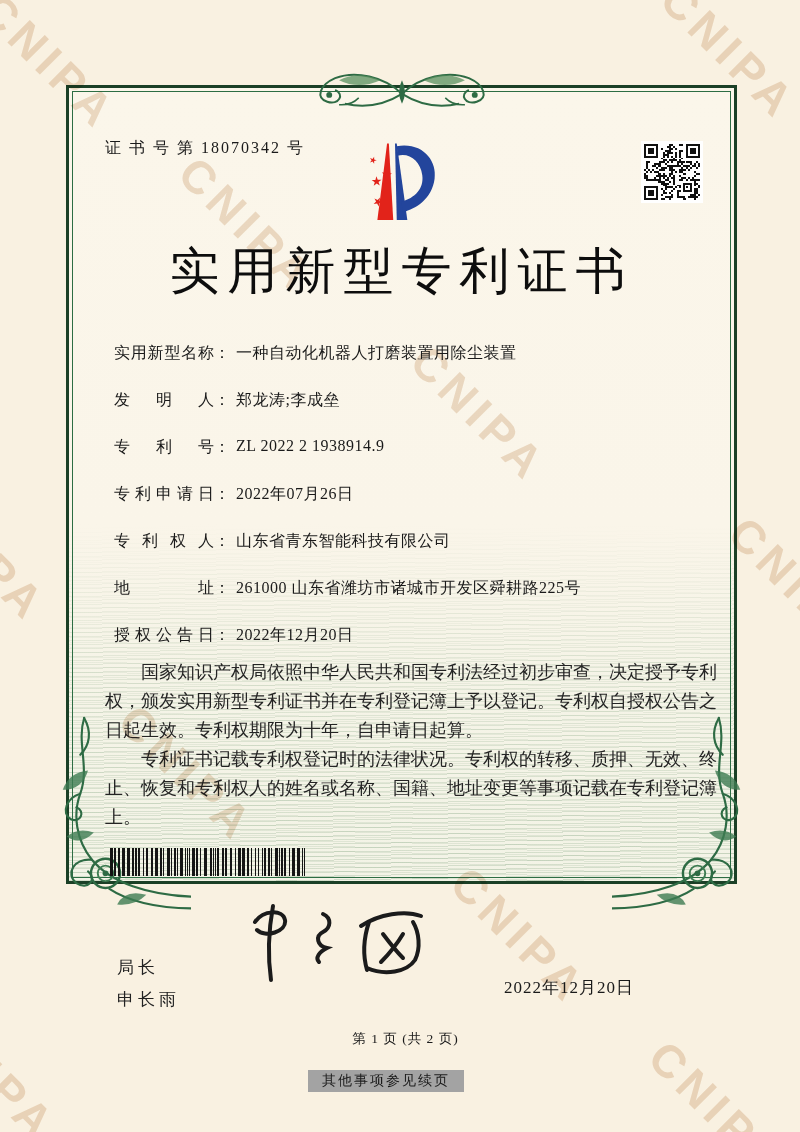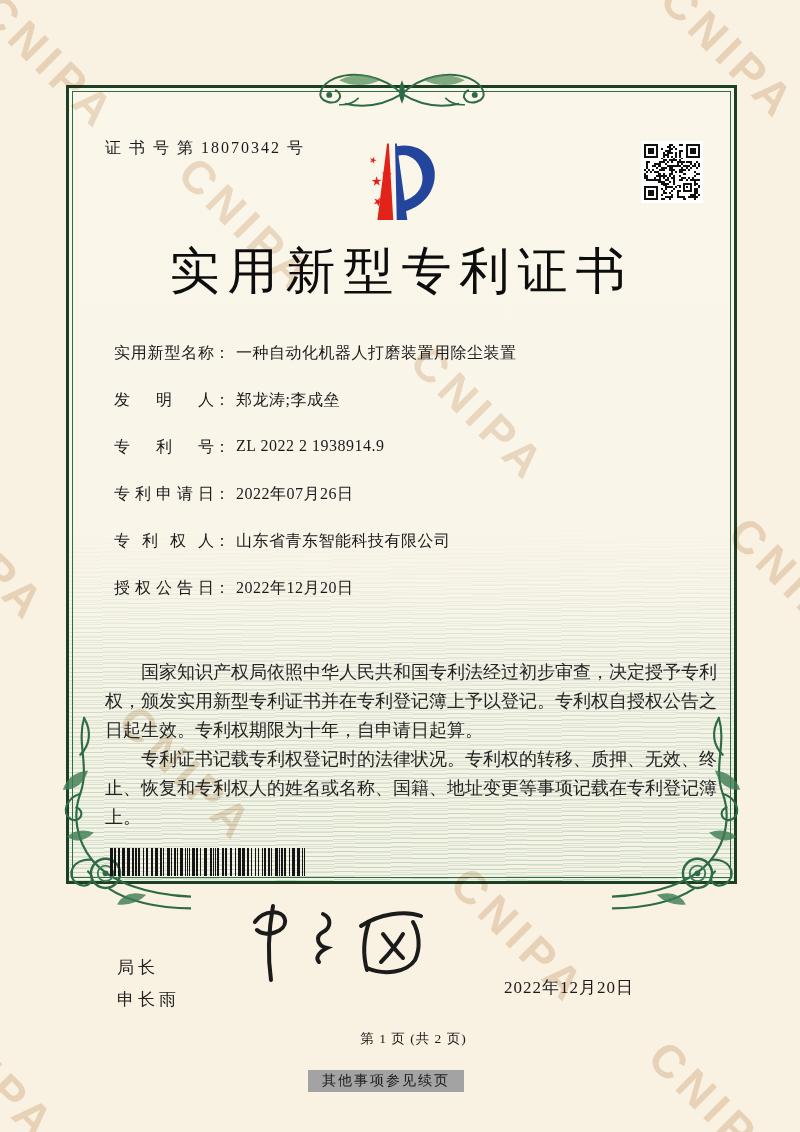--- a/index.html
+++ b/index.html
@@ -106,21 +106,21 @@
   }
   .sig-title { top:832px; }
   .sig-name  { top:864px; }
   .signature { position:absolute; left:166px; top:808px; width:200px; height:90px; }
 
   .issue-date {
     position:absolute; left:380px; top:888px; width:240px;
     text-align:center; font-size:17px; letter-spacing:1px;
   }
   .page-no {
-    position:absolute; left:12px; top:942px; width:100%;
+    position:absolute; left:4px; top:942px; width:100%;
     text-align:center; font-size:13.5px; letter-spacing:1px;
   }
 
   .continuation-note {
     position:absolute; left:308px; top:1070px;
     background:#a3a3a3;
     padding:2px 14px;
     font-size:14px; letter-spacing:2px;
     z-index:4;
   }
@@ -489,20 +489,23 @@
     <div class="field-row">
       <span class="f-label">专利号</span><span class="f-colon">：</span><span class="f-value">ZL 2022 2 1938914.9</span>
     </div>
     <div class="field-row">
       <span class="f-label">专利申请日</span><span class="f-colon">：</span><span class="f-value">2022年07月26日</span>
     </div>
     <div class="field-row">
       <span class="f-label">专利权人</span><span class="f-colon">：</span><span class="f-value">山东省青东智能科技有限公司</span>
     </div>
     <div class="field-row">
+      <span class="f-label">地址</span><span class="f-colon">：</span><span class="f-value">261000 山东省潍坊市诸城市开发区舜耕路225号</span>
+    </div>
+    <div class="field-row">
       <span class="f-label">授权公告日</span><span class="f-colon">：</span><span class="f-value">2022年12月20日</span>
     </div>
   </div>
 
   <div class="paragraphs">
     <p>国家知识产权局依照中华人民共和国专利法经过初步审查，决定授予专利权，颁发实用新型专利证书并在专利登记簿上予以登记。专利权自授权公告之日起生效。专利权期限为十年，自申请日起算。</p>
     <p>专利证书记载专利权登记时的法律状况。专利权的转移、质押、无效、终止、恢复和专利权人的姓名或名称、国籍、地址变更等事项记载在专利登记簿上。</p>
   </div>
 
   <div class="barcode">

